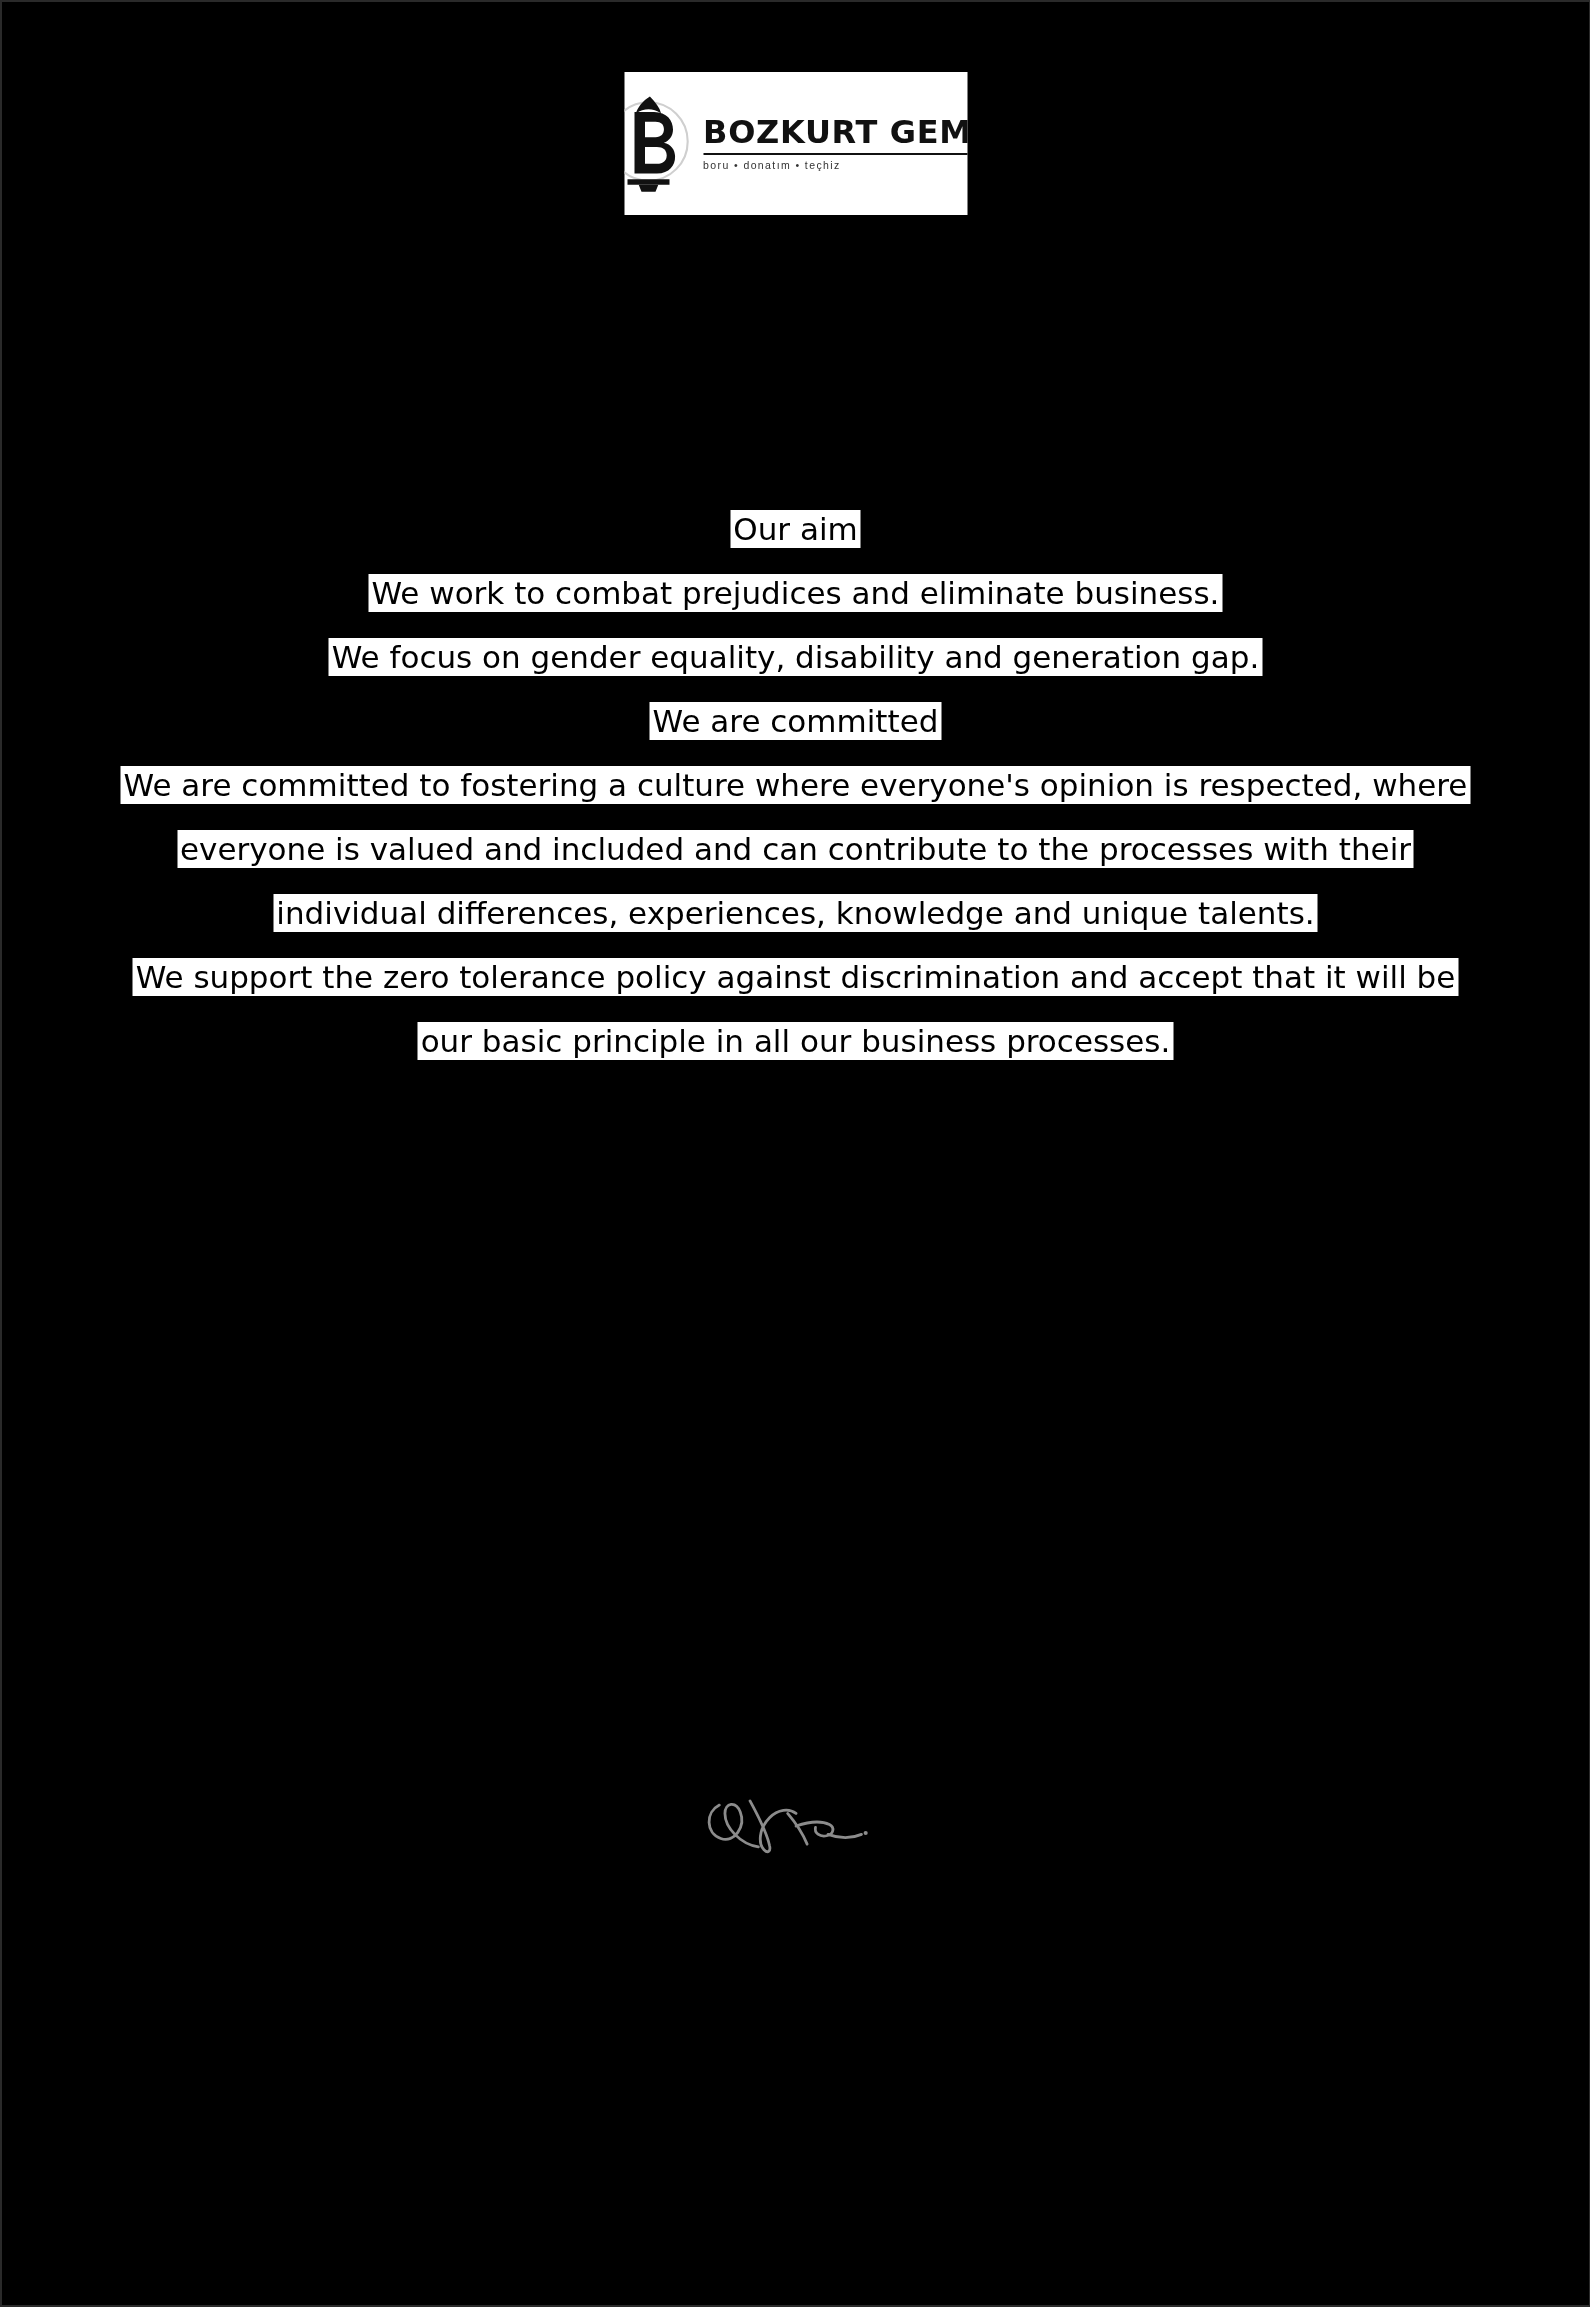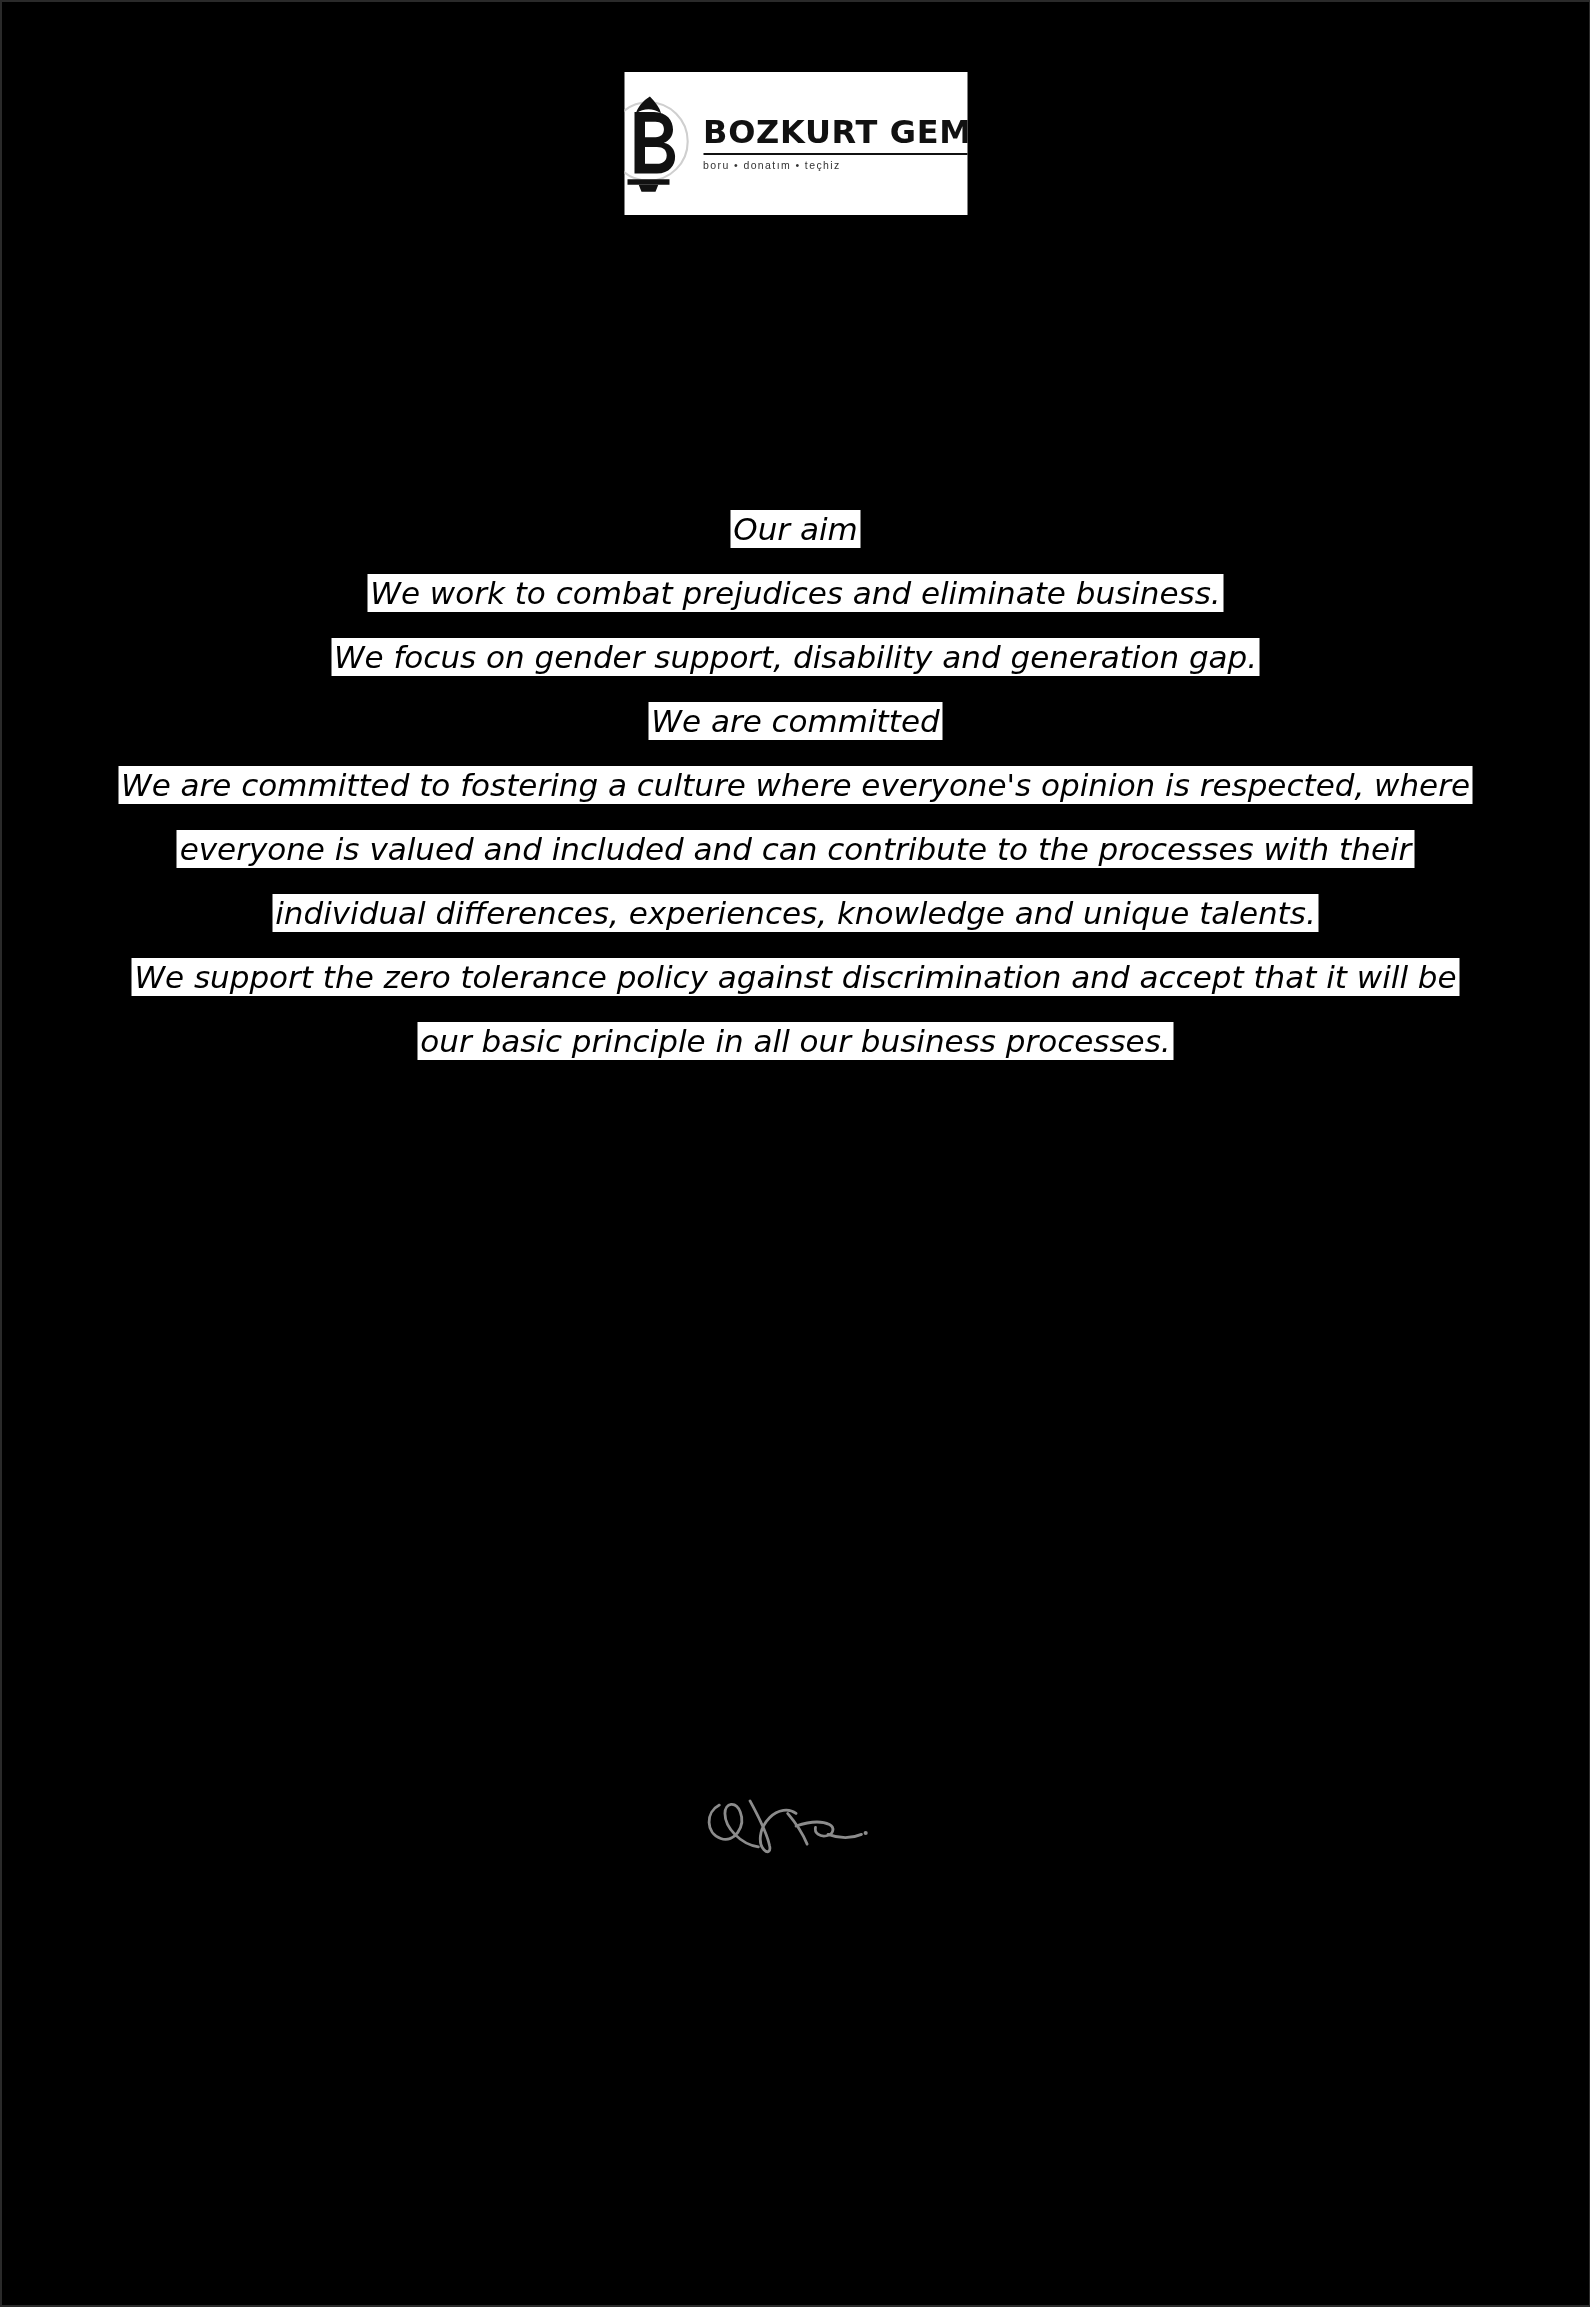--- a/index.html
+++ b/index.html
@@ -80,21 +80,20 @@
   }
 
   
   .content {
     position: absolute;
     left: 50%;
     transform: translateX(-50%);
     top: 495px;
     width: 1367px;
     text-align: center;
-    font-style: italic;
   }
   .line {
     font-family: "DejaVu Sans", sans-serif;
     font-size: 31px;
     line-height: 64px;
     color: #000000;
     margin: 0;
     padding: 0;
     text-align: center;
     white-space: normal;
@@ -148,21 +147,21 @@
   </div>
 
   <div class="content">
 
     <div class="block">
       <p class="line"><span>Our aim</span></p>
       <p class="line"><span>We work to combat prejudices and eliminate business.</span></p>
     </div>
 
     <div class="block">
-      <p class="line"><span>We focus on gender support, disability and generation gap.</span></p>
+      <p class="line"><span>We focus on gender equality, disability and generation gap.</span></p>
     </div>
 
 
     <div class="block">
       <p class="line"><span>We are committed</span></p>
       <p class="line"><span>We are committed to fostering a culture where everyone's opinion is respected, where everyone is valued and included and can contribute to the processes with their individual differences, experiences, knowledge and unique talents.</span></p>
     </div>
 
     <div class="block">
       <p class="line"><span>We support the zero tolerance policy against discrimination and accept that it will be our basic principle in all our business processes.</span></p>

